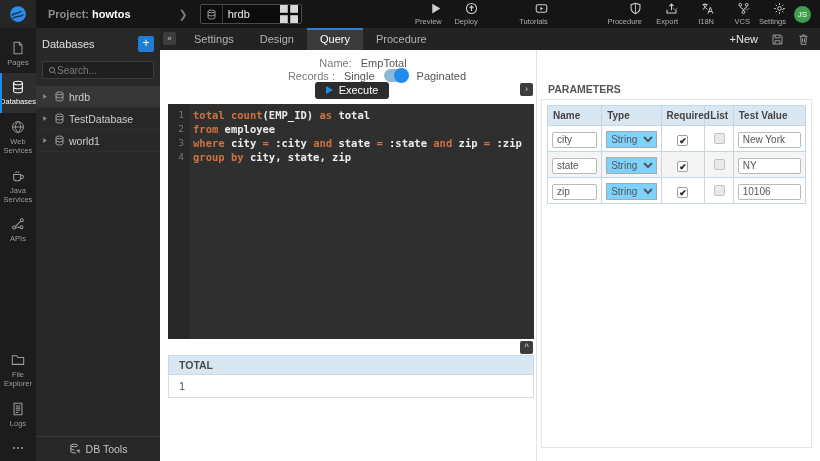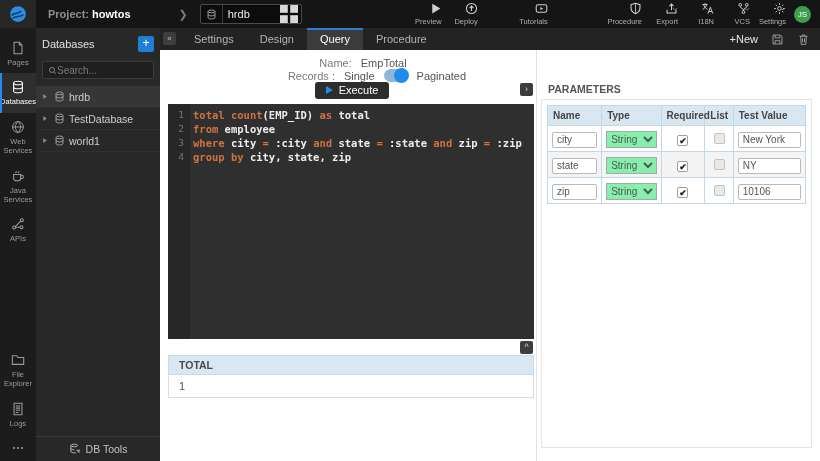--- a/index.html
+++ b/index.html
@@ -144,21 +144,21 @@
   table.params th, table.params td { border:1px solid #c3d7e8; }
   table.params th { background:#d9e7f3; color:#444; text-align:left; padding:4px 5px;
     font-size:10px; font-weight:bold; }
   table.params td { padding:3px 4px; }
   table.params tr.alt td { background:#f4f4f4; }
   .c-name  { width:21%; } .c-type { width:23%; } .c-req { width:17%; }
   .c-list  { width:11%; } .c-test { width:28%; }
   .cell-input { width:100%; height:16px; border:1px solid #b9b9b9; border-radius:2px;
     font-size:10px; color:#555; padding:0 4px; font-family:inherit; background:#fff; }
   .cell-select { width:100%; height:17px; border:1px solid #a8a8a8; font-size:10px;
-    color:#555; background:#86efac; font-family:inherit; }
+    color:#555; background:#7dd3fc; font-family:inherit; }
   td.center { text-align:center; }
   .cb { width:11px; height:11px; border:1px solid #9e9e9e; background:#fff;
     border-radius:2px; font-size:9px; line-height:10px; text-align:center; color:#222;
     font-weight:bold; display:inline-block; }
   .cb.off { background:#e9e9e9; border-color:#c2c2c2; }
 </style>
 </head>
 <body>
 
 <div class="topbar">

